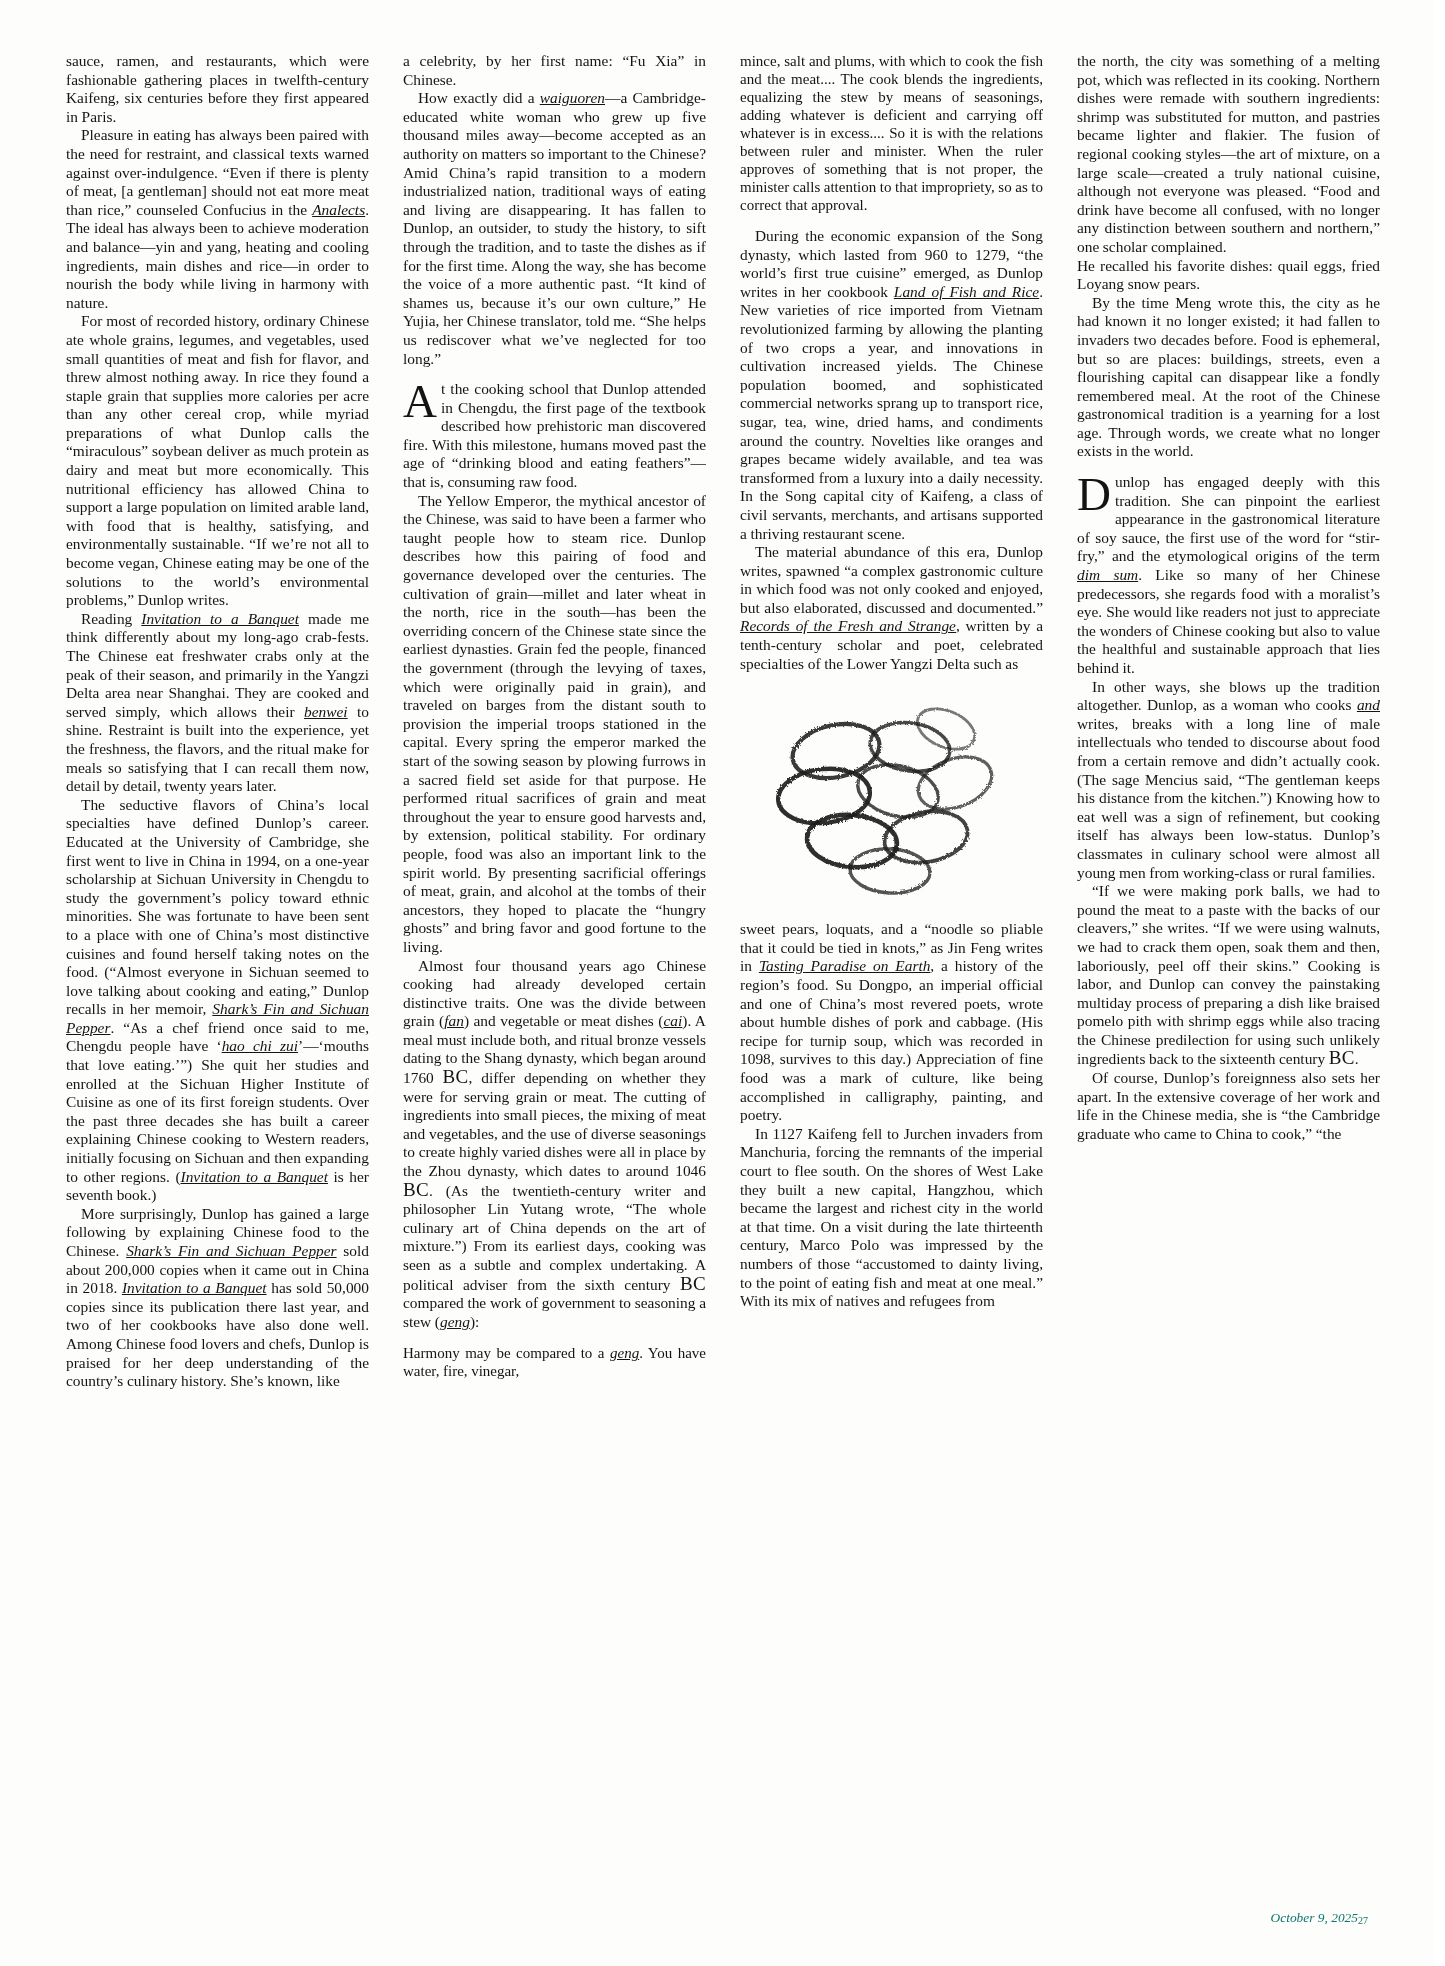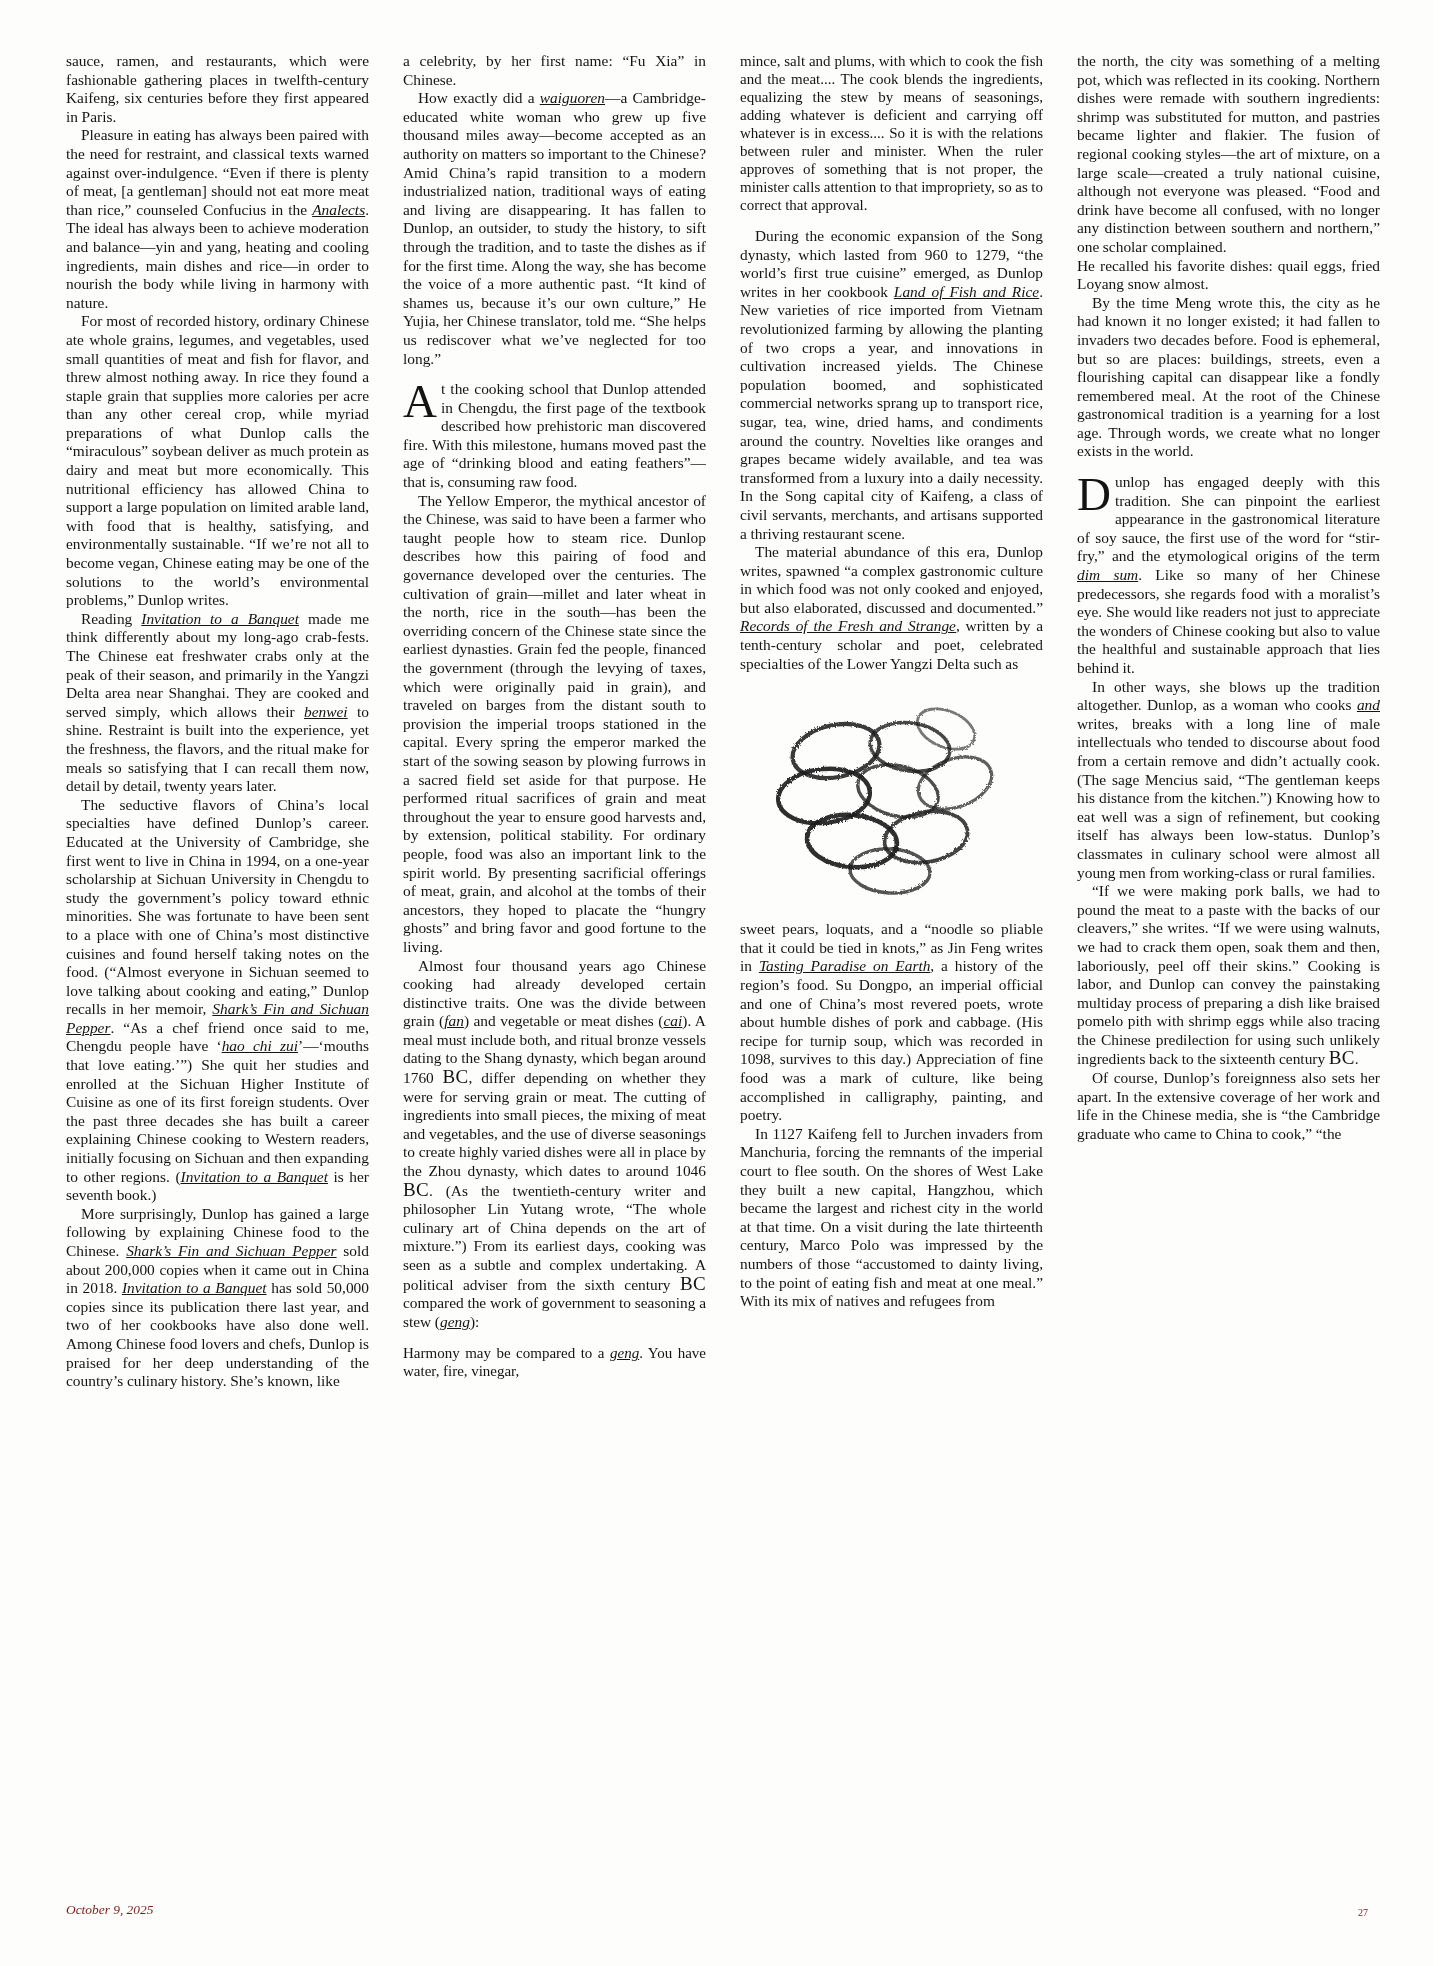--- a/index.html
+++ b/index.html
@@ -70,27 +70,27 @@
   .figure {
     margin: 18px 0 14px 0;
     width: 100%;
     height: 215px;
     position: relative;
   }
   .footer {
     position: absolute;
     left: 66px;
     right: 66px;
-    bottom: 48px;
+    bottom: 40px;
     display: flex;
-    justify-content: space-between;
+    justify-content: flex-end;
     align-items: flex-end;
     font-size: 13.4px;
     font-style: italic;
-    color: #7f1d1d;
+    color: #0f766e;
   }
   .folio {
     font-style: normal;
     font-size: 10px;
   }
 </style>
 </head>
 <body>
 
 <div class="page">
@@ -149,21 +149,21 @@
           </g>
         </svg>
       </div>
 
       <p class="noindent">sweet pears, loquats, and a “noodle so pliable that it could be tied in knots,” as Jin Feng writes in <em>Tasting Paradise on Earth</em>, a history of the region’s food. Su Dongpo, an imperial official and one of China’s most revered poets, wrote about humble dishes of pork and cabbage. (His recipe for turnip soup, which was recorded in 1098, survives to this day.) Appreciation of fine food was a mark of culture, like being accomplished in calligraphy, painting, and poetry.</p>
       <p>In 1127 Kaifeng fell to Jurchen invaders from Manchuria, forcing the remnants of the imperial court to flee south. On the shores of West Lake they built a new capital, Hangzhou, which became the largest and richest city in the world at that time. On a visit during the late thirteenth century, Marco Polo was impressed by the numbers of those “accustomed to dainty living, to the point of eating fish and meat at one meal.” With its mix of natives and refugees from</p>
     </div>
 
     <div class="col">
       <p class="first">the north, the city was something of a melting pot, which was reflected in its cooking. Northern dishes were remade with southern ingredients: shrimp was substituted for mutton, and pastries became lighter and flakier. The fusion of regional cooking styles—the art of mixture, on a large scale—created a truly national cuisine, although not everyone was pleased. “Food and drink have become all confused, with no longer any distinction between southern and northern,” one scholar complained.</p>
-      <p class="noindent">He recalled his favorite dishes: quail eggs, fried Loyang snow almost.</p>
+      <p class="noindent">He recalled his favorite dishes: quail eggs, fried Loyang snow pears.</p>
       <p>By the time Meng wrote this, the city as he had known it no longer existed; it had fallen to invaders two decades before. Food is ephemeral, but so are places: buildings, streets, even a flourishing capital can disappear like a fondly remembered meal. At the root of the Chinese gastronomical tradition is a yearning for a lost age. Through words, we create what no longer exists in the world.</p>
       <div class="spacer-para"></div>
       <div class="drop-wrap">
         <span class="dropcap">D</span>
         <p class="noindent">unlop has engaged deeply with this tradition. She can pinpoint the earliest appearance in the gastronomical literature of soy sauce, the first use of the word for “stir-fry,” and the etymological origins of the term <em>dim sum</em>. Like so many of her Chinese predecessors, she regards food with a moralist’s eye. She would like readers not just to appreciate the wonders of Chinese cooking but also to value the healthful and sustainable approach that lies behind it.</p>
       </div>
       <p>In other ways, she blows up the tradition altogether. Dunlop, as a woman who cooks <em>and</em> writes, breaks with a long line of male intellectuals who tended to discourse about food from a certain remove and didn’t actually cook. (The sage Mencius said, “The gentleman keeps his distance from the kitchen.”) Knowing how to eat well was a sign of refinement, but cooking itself has always been low-status. Dunlop’s classmates in culinary school were almost all young men from working-class or rural families.</p>
       <p>“If we were making pork balls, we had to pound the meat to a paste with the backs of our cleavers,” she writes. “If we were using walnuts, we had to crack them open, soak them and then, laboriously, peel off their skins.” Cooking is labor, and Dunlop can convey the painstaking multiday process of preparing a dish like braised pomelo pith with shrimp eggs while also tracing the Chinese predilection for using such unlikely ingredients back to the sixteenth century <span class="sc">BC</span>.</p>
       <p>Of course, Dunlop’s foreignness also sets her apart. In the extensive coverage of her work and life in the Chinese media, she is “the Cambridge graduate who came to China to cook,” “the</p>
     </div>

